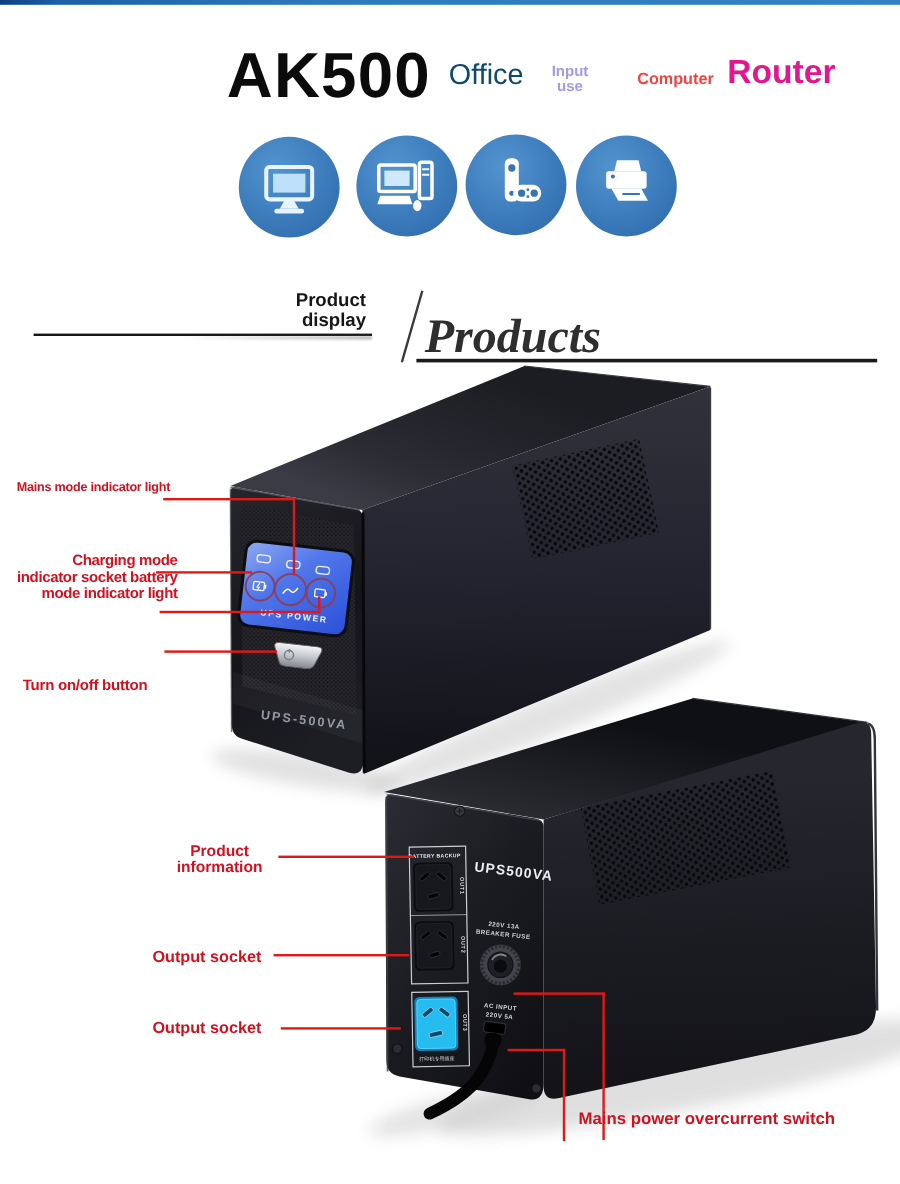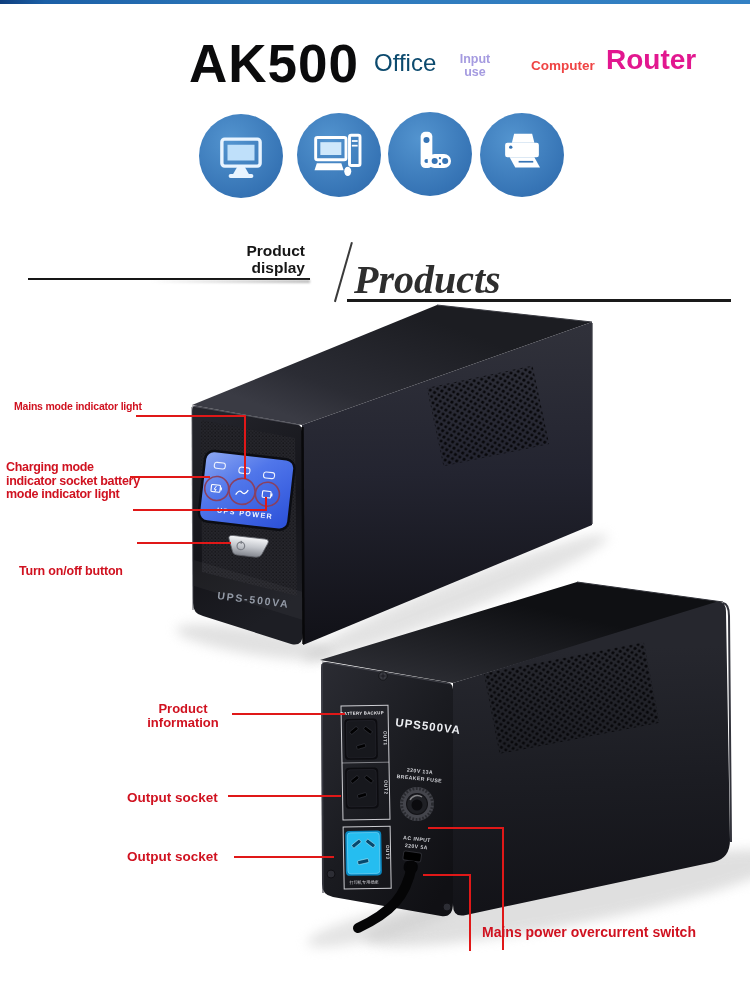--- a/index.html
+++ b/index.html
@@ -27,21 +27,21 @@
   .sec-cn{left:183px;top:242px;width:122px;text-align:right;font-size:15.5px;line-height:17px;
     font-weight:800;color:#161616;}
   .slash{left:351px;top:242px;width:2px;height:62px;background:#3a3a3a;
     transform:rotate(16deg);transform-origin:top left;}
   .sec-en{left:354px;top:256px;font-family:"Liberation Serif",serif;font-style:italic;
     font-weight:700;font-size:40px;color:#2e2e2e;}
   .rule-right{left:347px;top:299px;width:384px;height:2.5px;background:#1a1a1a;}
   
   .lbl{position:absolute;font-weight:800;color:#d01220;z-index:5;}
   .lbl-mains{left:14px;top:400px;font-size:10.5px;letter-spacing:-0.2px;}
-  .lbl-charging{left:6px;top:461px;width:142px;text-align:left;font-size:12.5px;
+  .lbl-charging{left:6px;top:461px;width:142px;text-align:right;font-size:12.5px;
     line-height:13.5px;letter-spacing:-0.3px;}
   .lbl-power{left:19px;top:537px;font-size:12.5px;letter-spacing:-0.2px;margin-top:27px;}
   .lbl-info{left:133px;top:702px;width:100px;text-align:center;font-size:13px;line-height:14px;}
   .lbl-out1{left:127px;top:790px;font-size:13.5px;}
   .lbl-out2{left:127px;top:849px;font-size:13.5px;}
   .lbl-over{left:482px;top:924px;font-size:14px;}
   .lbl-input{left:421px;top:951px;font-size:22px;letter-spacing:-0.5px;margin-top:48px;}
   .cl{position:absolute;background:#e01818;z-index:4;}
   svg.photo{position:absolute;left:0;top:0;z-index:1;}
   .hdr{z-index:2;}

